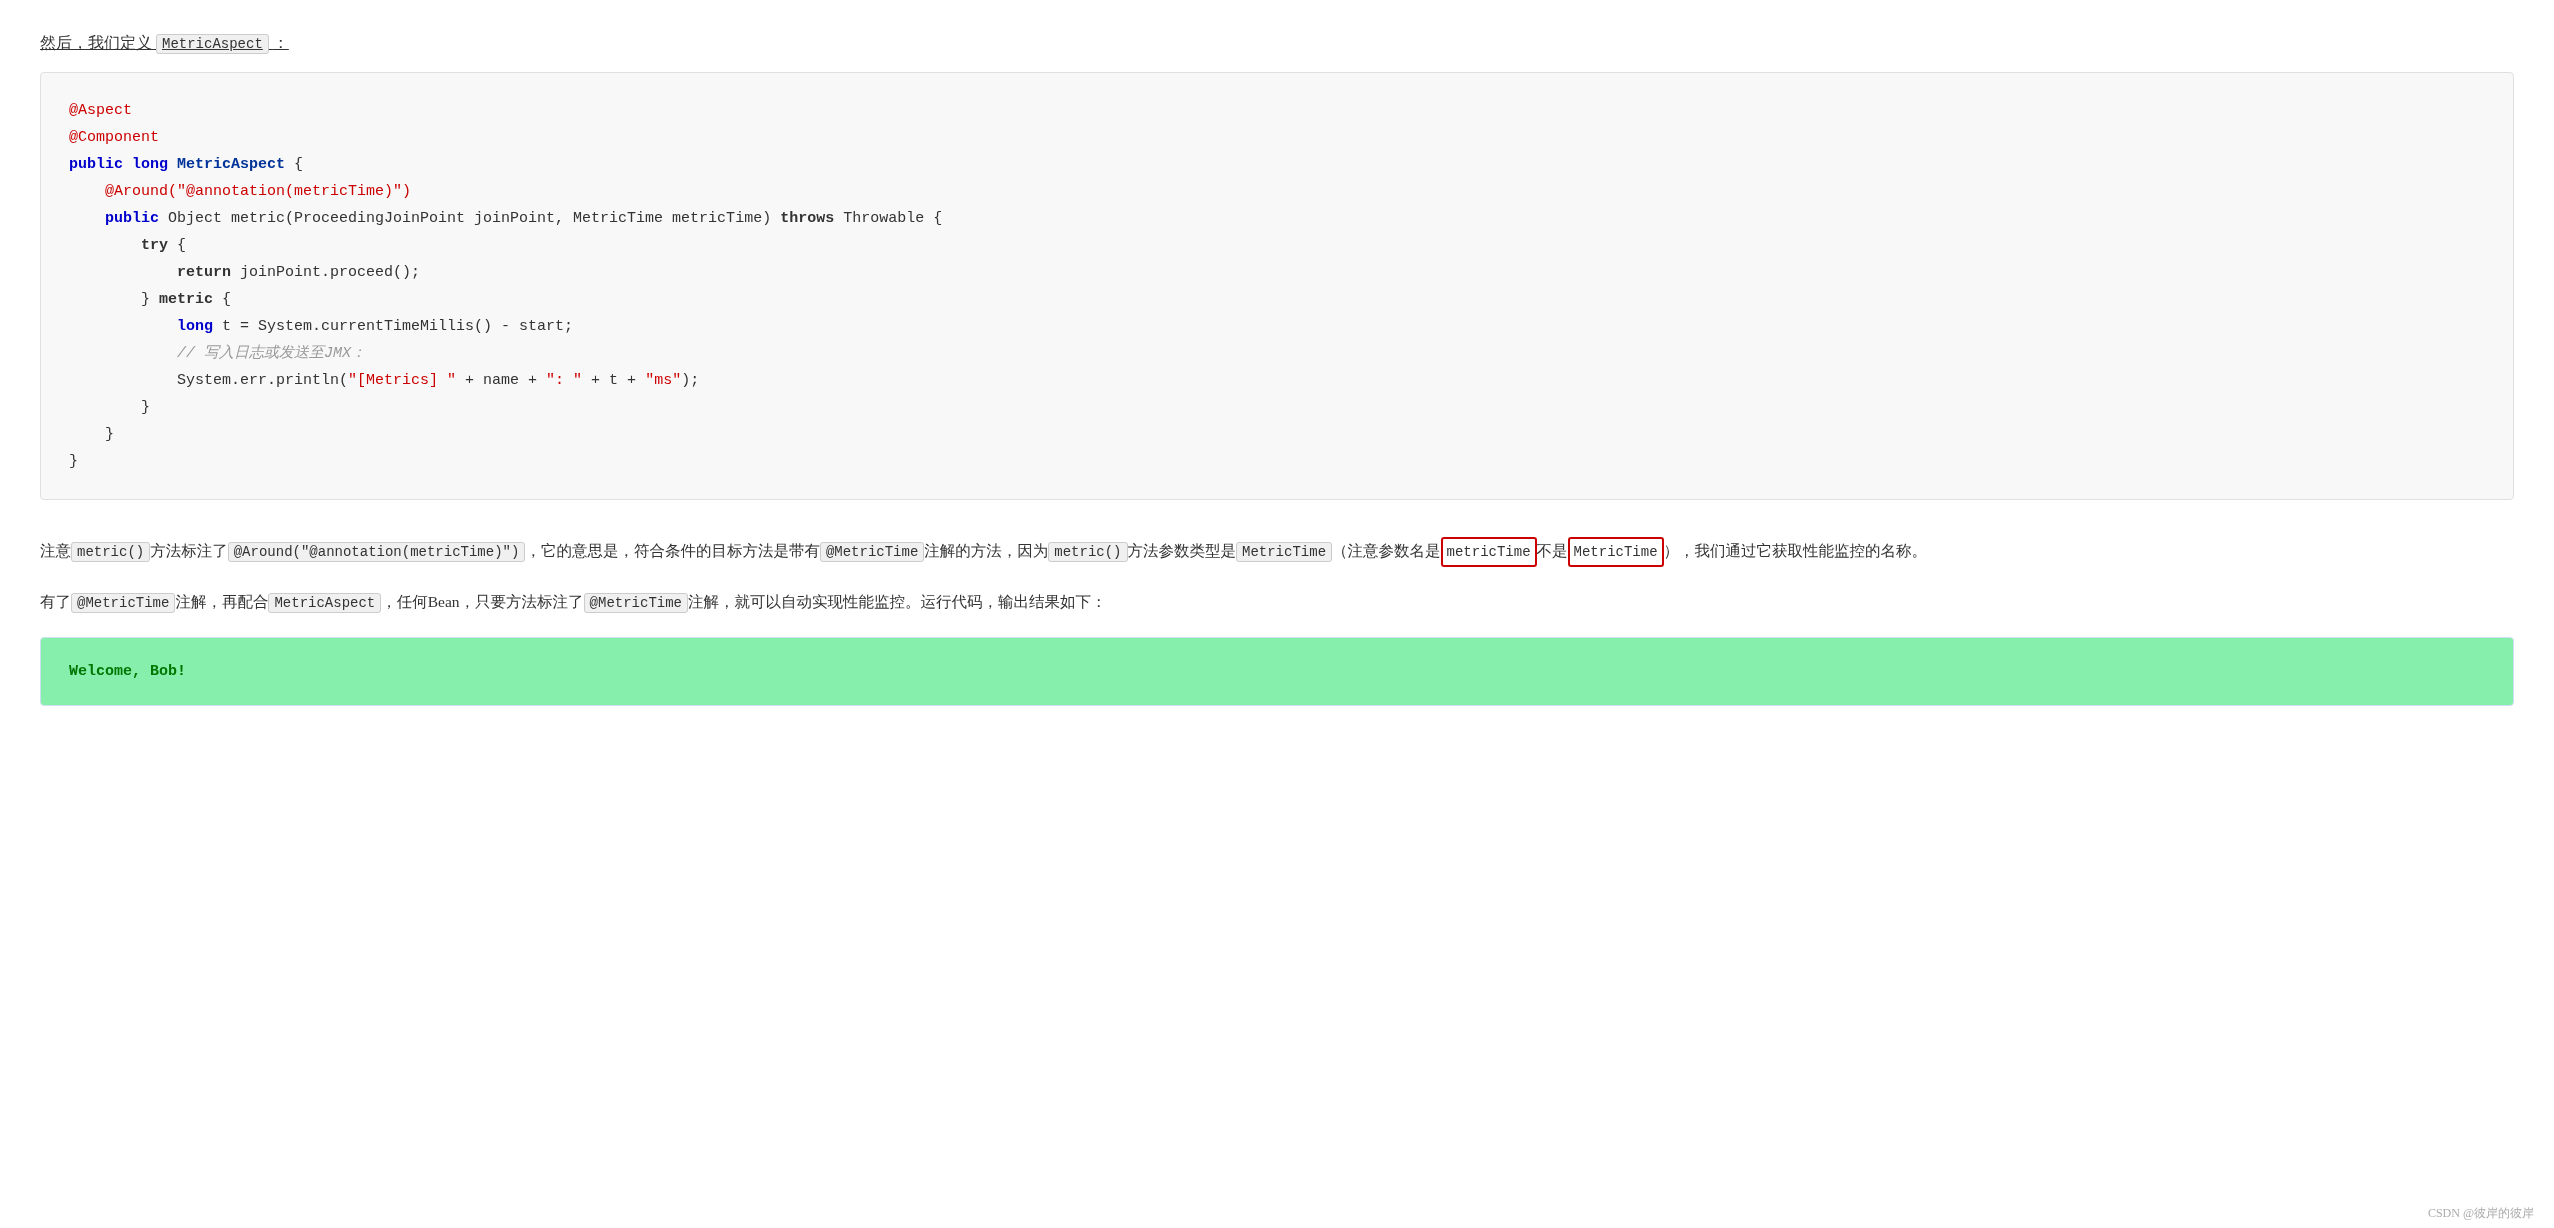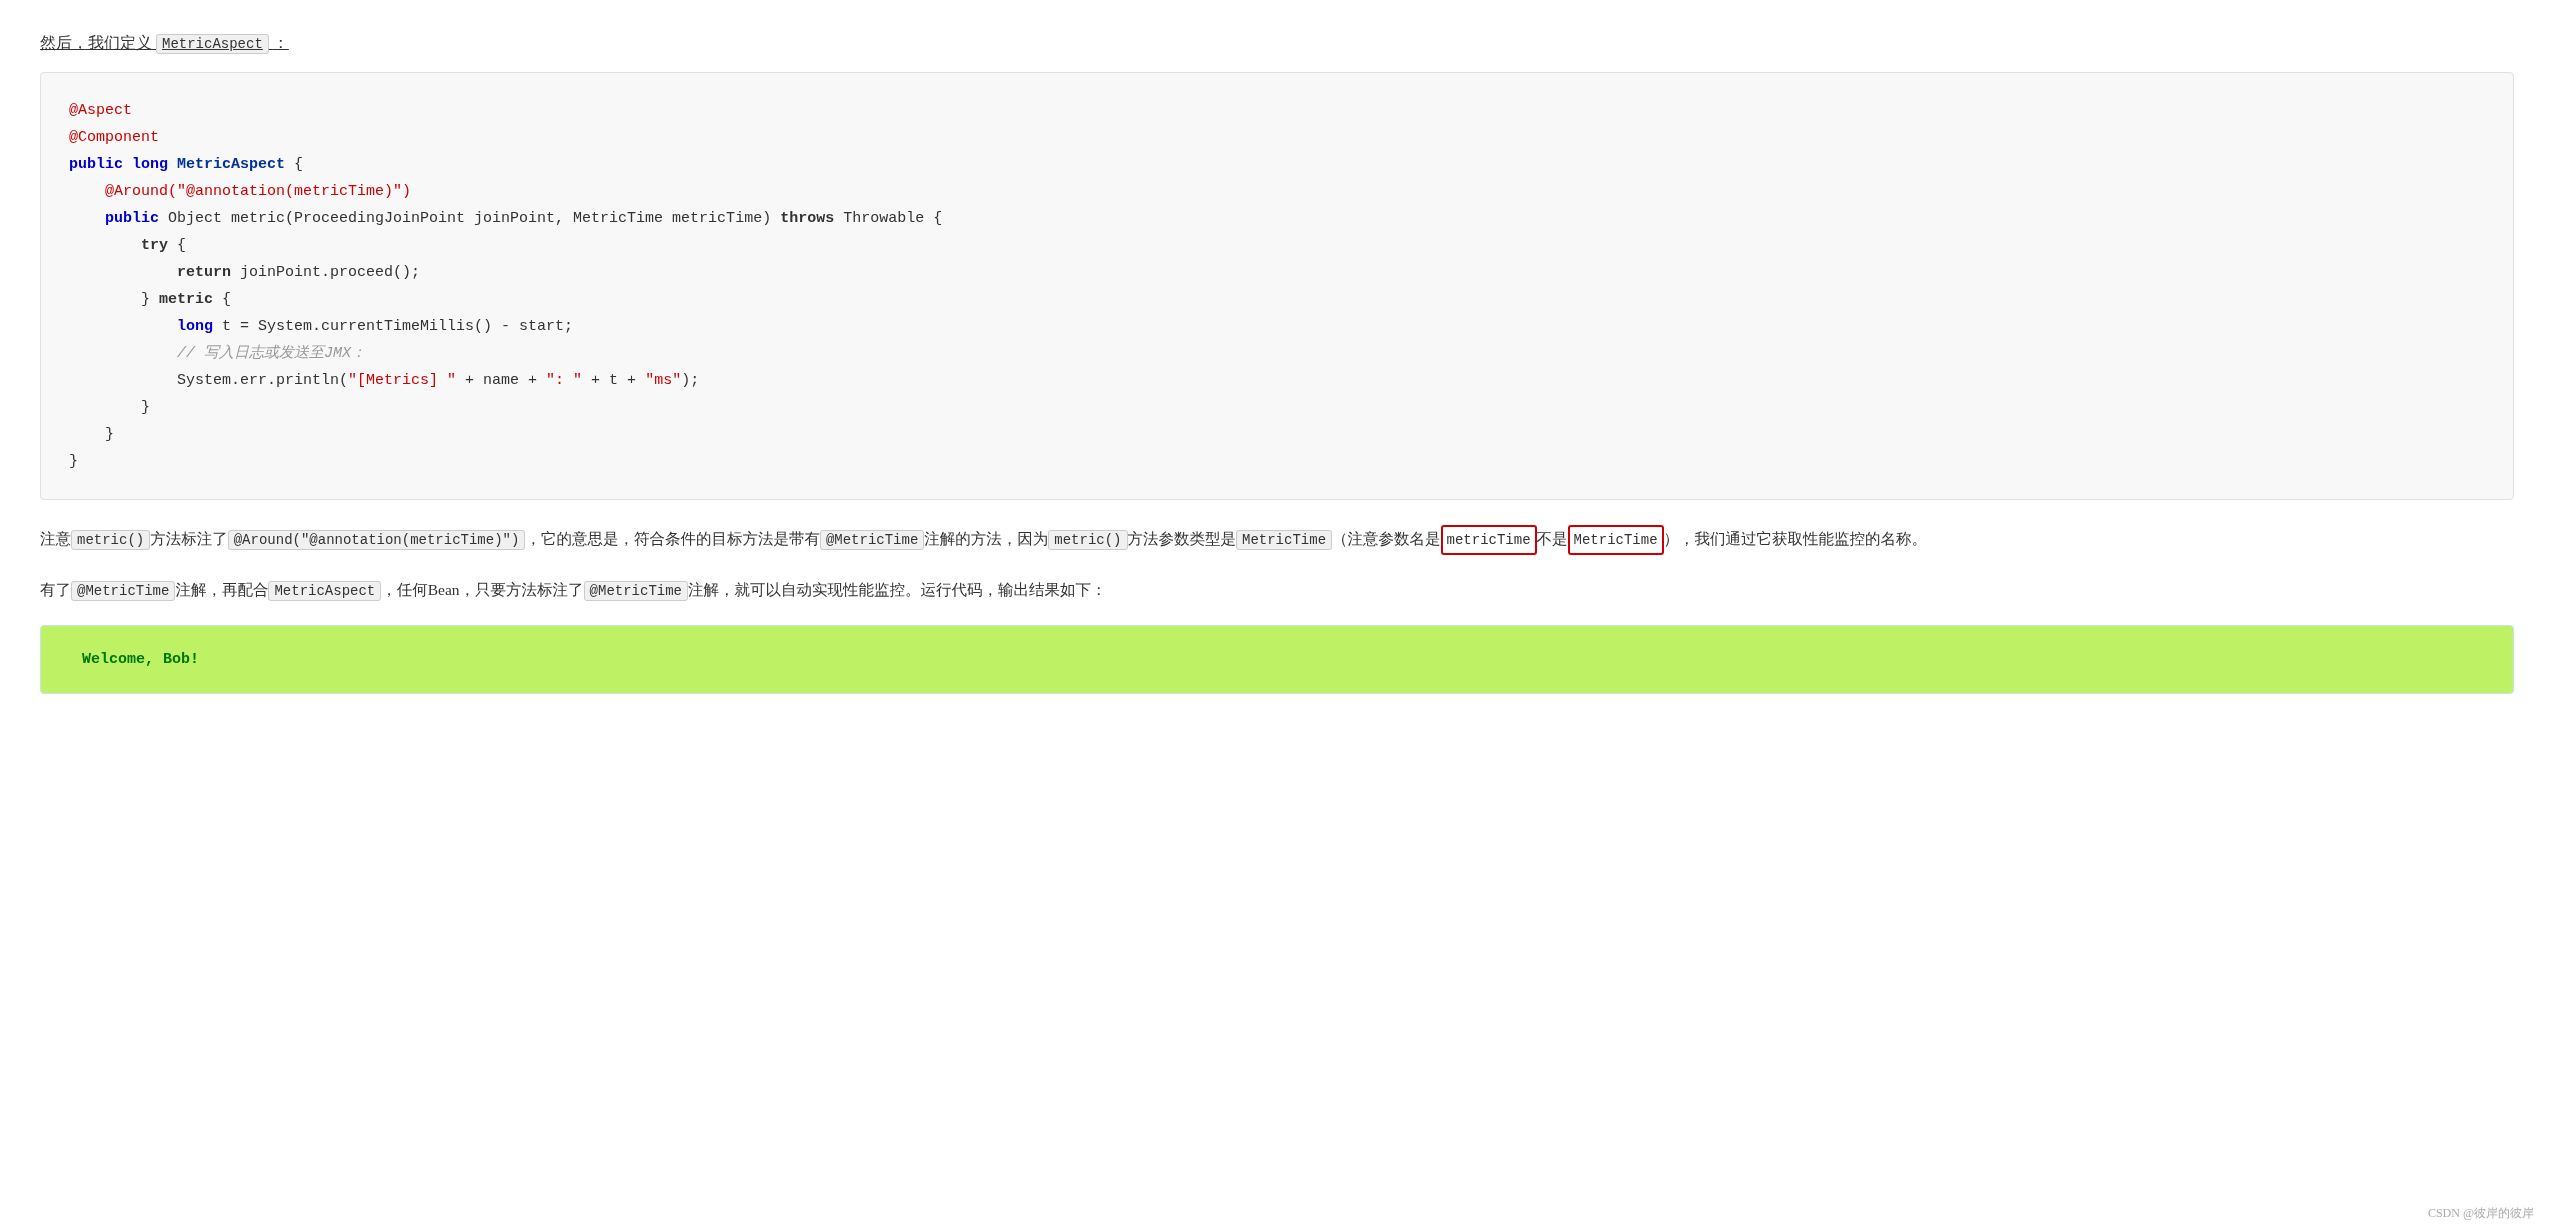--- a/index.html
+++ b/index.html
@@ -15,32 +15,32 @@
       color: #333;
       margin-bottom: 16px;
       line-height: 1.6;
       text-decoration: underline;
     }
     .code-block {
       background: #f8f8f8;
       border: 1px solid #e0e0e0;
       border-radius: 4px;
       padding: 24px 28px;
-      margin-bottom: 24px;
+      margin-bottom: 36px;
       font-family: "Courier New", "Consolas", monospace;
       font-size: 15px;
       line-height: 1.8;
       color: #333;
       overflow-x: auto;
     }
     .code-output {
-      background: #bef264;
+      background: #86efac;
       border: 1px solid #cce0f0;
       border-radius: 4px;
-      padding: 20px 41px;
+      padding: 20px 28px;
       margin-top: 16px;
       font-family: "Courier New", "Consolas", monospace;
       font-size: 15px;
       line-height: 1.8;
     }
     .kw-bold { font-weight: bold; color: #333; }
     .kw-blue { font-weight: bold; color: #0000cc; }
     .kw-annotation { color: #cc0000; }
     .kw-string { color: #cc0000; }
     .kw-comment { color: #999; font-style: italic; }

